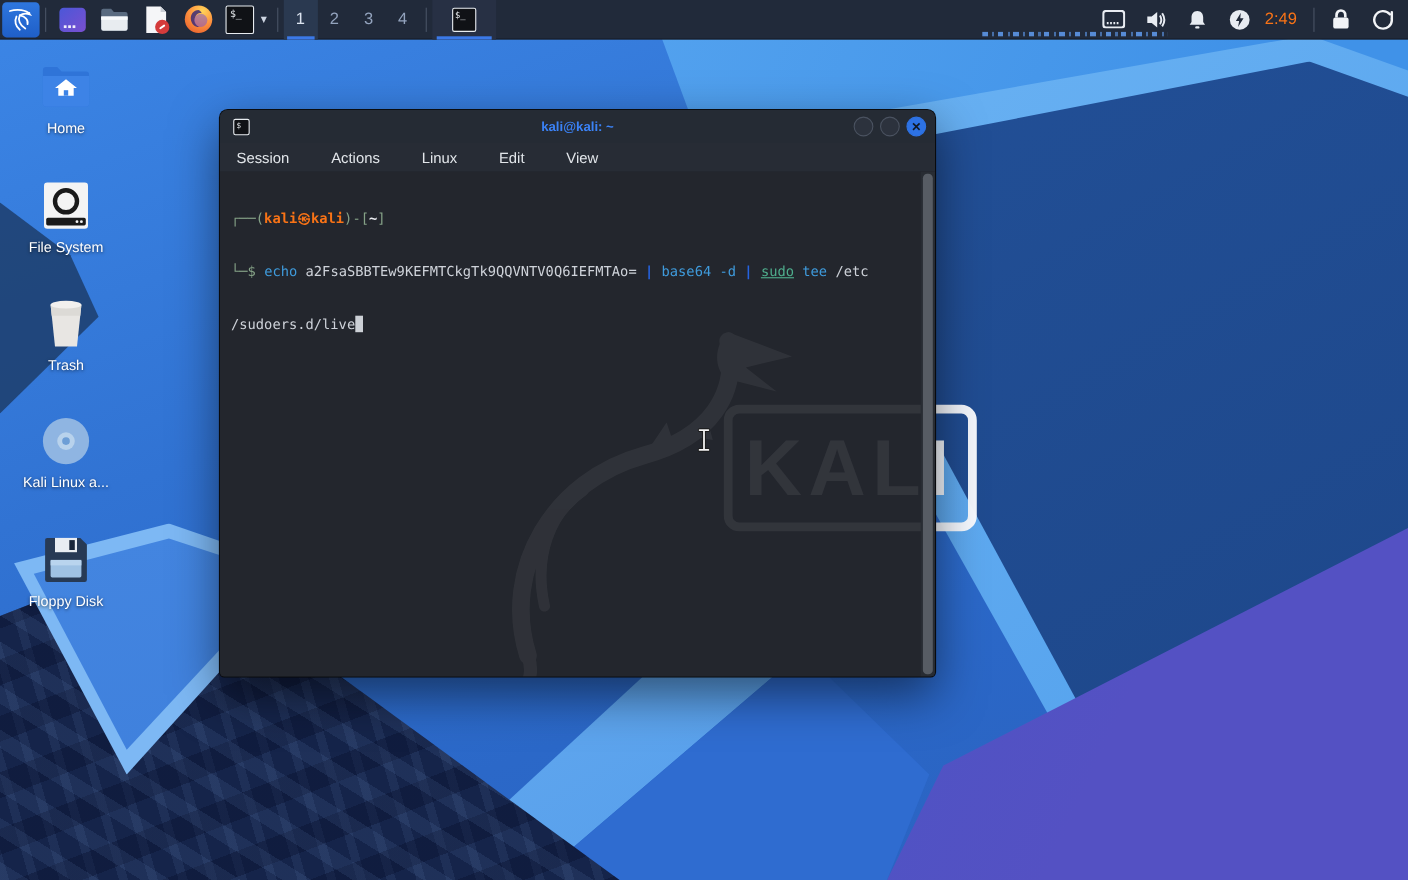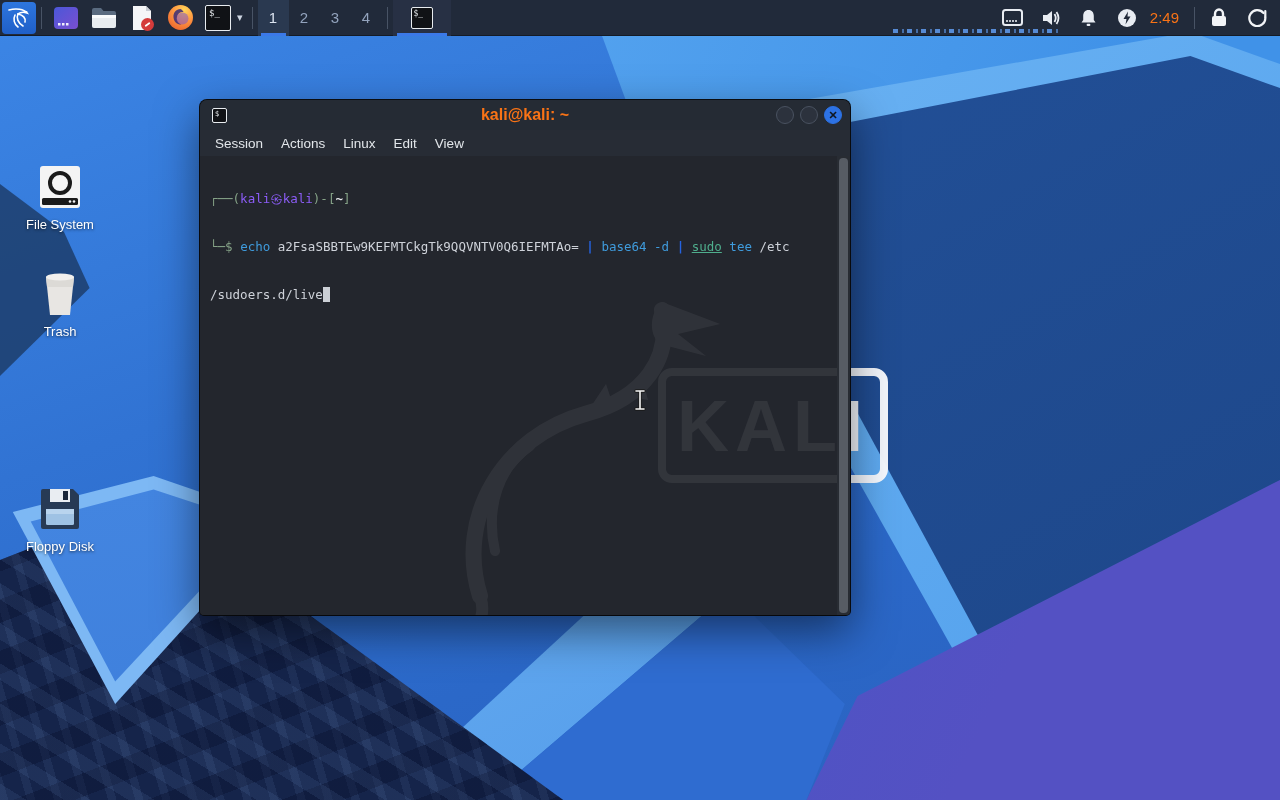--- a/index.html
+++ b/index.html
@@ -58,33 +58,33 @@
   .desk-icon { position:absolute; left:12px; width:96px; display:flex; flex-direction:column; align-items:center; z-index:5; }
   .desk-icon .glyph { width:48px; height:48px; display:flex; align-items:center; justify-content:center; }
   .desk-icon .lbl { margin-top:6px; color:#fff; font-size:13px; text-shadow:0 1px 3px rgba(0,0,0,.65); white-space:nowrap; }
 
   
   .term-win { position:absolute; left:200px; top:100px; width:650px; height:515px; z-index:30;
     border-radius:7px 7px 4px 4px; overflow:hidden; background:#23262d;
     box-shadow:0 16px 44px rgba(0,0,0,.5), 0 0 0 1px #0c0e12; }
   .titlebar { height:30px; background:#252b34; display:flex; align-items:center; position:relative; }
   .title-ico { position:absolute; left:12px; top:8px; width:15px; height:15px; font-size:7px; padding:2px 0 0 2px; }
-  .title-text { flex:1; text-align:center; color:#f97316; font-size:16px; font-weight:700; }
+  .title-text { flex:1; text-align:center; color:#3b82f6; font-size:12px; font-weight:700; }
   .win-btns { position:absolute; right:8px; top:6px; display:flex; gap:6px; }
   .wbtn { width:18px; height:18px; border-radius:50%; background:#2c323d; border:1.5px solid #4a5260; }
   .wbtn.close { background:#2d72e4; border-color:#2d72e4; position:relative; }
   .wbtn.close::before { content:"✕"; position:absolute; inset:0; color:#101721; font-size:11px; font-weight:700;
     display:flex; align-items:center; justify-content:center; }
-  .menubar { height:26px; background:#272c35; display:flex; align-items:center; gap:18px; padding-left:15px; }
+  .menubar { height:26px; background:#272c35; display:flex; align-items:center; gap:38px; padding-left:15px; }
   .menubar span { color:#e2e6ea; font-size:13.5px; }
   .term-body { position:relative; height:459px; background:#23262d; overflow:hidden; }
   .term-text { position:absolute; left:10px; top:3px; right:26px;
     font-family:"DejaVu Sans Mono",monospace; font-size:12.5px; line-height:16px; white-space:pre; }
   .seg-frame { color:#85a287; }
-  .seg-user  { color:#8b5cf6; font-weight:400; }
+  .seg-user  { color:#f97316; font-weight:700; }
   .seg-dir   { color:#e9ebef; font-weight:700; }
   .seg-cmd   { color:#3f9bdc; }
   .seg-plain { color:#ced2d9; }
   .seg-pipe  { color:#2563e0; font-weight:700; }
   .seg-sudo  { color:#4fae8d; text-decoration:underline; }
   .seg-cursor{ background:#ccd0d6; color:#23262d; }
   .scrollbar { position:absolute; right:0; top:0; width:13px; height:100%; background:#282c33; }
   .scroll-thumb { position:absolute; left:2px; right:2px; top:2px; bottom:2px; background:#575c64; border-radius:4px; }
   
   .wm-box { position:absolute; left:458px; top:212px; width:230px; height:115px;
@@ -111,20 +111,31 @@
     <div class="wp wp-dark-bl"></div>
     <div class="wp wp-dark-tex"></div>
     <div class="wp wp-dark-lwedge"></div>
     <div class="wp wp-ldiam-bevel"></div>
     <div class="wp wp-ldiam-face"></div>
     <div class="kali-box">
       <span>KALI</span>
     </div>
   </div>
 
+  <div class="desk-icon" style="top:55px">
+    <div class="glyph">
+      <svg width="46" height="40" viewBox="0 0 46 40">
+        <path d="M2 5 Q2 2 5 2 L15 2 L19 6 L41 6 Q44 6 44 9 L44 35 Q44 38 41 38 L5 38 Q2 38 2 35 Z" fill="#2f74d8"></path>
+        <path d="M2 10 L44 10 L44 35 Q44 38 41 38 L5 38 Q2 38 2 35 Z" fill="#3d83e6"></path>
+        <path d="M23 13 L33 21 L30 21 L30 28 L16 28 L16 21 L13 21 Z" fill="#fff"></path>
+        <rect x="21" y="23" width="4" height="5" fill="#3d83e6"></rect>
+      </svg>
+    </div>
+    <div class="lbl">Home</div>
+  </div>
 
   <div class="desk-icon" style="top:270px">
     <div class="glyph">
       <svg width="40" height="46" viewBox="0 0 40 46">
         <path d="M6 6 L34 6 L30 44 L10 44 Z" fill="#e8e6e3"></path>
         <path d="M6 6 L34 6 L33 16 L7 16 Z" fill="#dcdad6"></path>
         <ellipse cx="20" cy="6" rx="14" ry="3.5" fill="#f2f0ee"></ellipse>
       </svg>
     </div>
     <div class="lbl">Trash</div>
@@ -136,20 +147,30 @@
         <rect x="1" y="1" width="40" height="42" rx="3" fill="#f4f4f4"></rect>
         <circle cx="21" cy="18" r="10" fill="none" stroke="#1a1a1a" stroke-width="4"></circle>
         <rect x="3" y="33" width="36" height="7" rx="1.5" fill="#1a1a1a"></rect>
         <circle cx="31" cy="36.5" r="1.3" fill="#f4f4f4"></circle>
         <circle cx="35" cy="36.5" r="1.3" fill="#f4f4f4"></circle>
       </svg>
     </div>
     <div class="lbl">File System</div>
   </div>
 
+  <div class="desk-icon" style="top:377px">
+    <div class="glyph">
+      <svg width="46" height="46" viewBox="0 0 46 46">
+        <circle cx="23" cy="23" r="21" fill="#8fb5e2"></circle>
+        <circle cx="23" cy="23" r="8" fill="#b8d2ec"></circle>
+        <circle cx="23" cy="23" r="3.5" fill="#6d9ed6"></circle>
+      </svg>
+    </div>
+    <div class="lbl">Kali Linux a...</div>
+  </div>
 
   <div class="desk-icon" style="top:485px">
     <div class="glyph">
       <svg width="42" height="44" viewBox="0 0 42 44">
         <path d="M2 4 Q2 2 4 2 L34 2 L40 8 L40 40 Q40 42 38 42 L4 42 Q2 42 2 40 Z" fill="#273a55"></path>
         <rect x="11" y="2" width="20" height="13" fill="#e9edf2"></rect>
         <rect x="24" y="4" width="5" height="9" fill="#19263a"></rect>
         <rect x="7" y="22" width="28" height="16" rx="1.5" fill="#9fc2e4"></rect>
         <rect x="7" y="22" width="28" height="5" fill="#b9d4ee"></rect>
       </svg>

